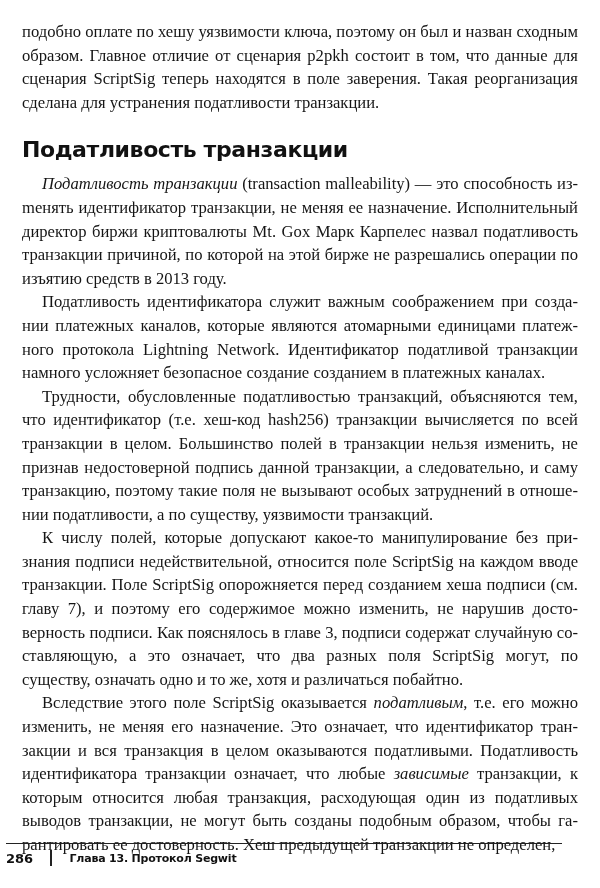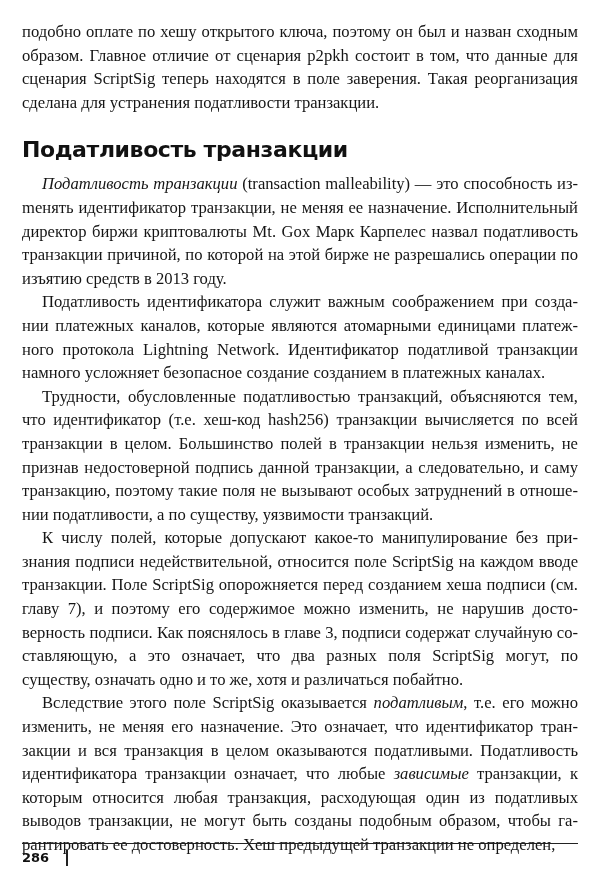--- a/index.html
+++ b/index.html
@@ -38,27 +38,28 @@
       line-height: 28px;
       margin: 22px 0 8px 0;
       letter-spacing: -0.4px;
       color: #111;
     }
     em {
       font-style: italic;
     }
     .footer {
       position: absolute;
-      left: 22px;
+      left: 6px;
       top: 843px;
       width: 556px;
       border-top: 1.5px solid #222;
       padding-top: 6px;
       font-family: "DejaVu Sans", "Liberation Sans", sans-serif;
       display: flex;
+      align-items: center;
       font-size: 11px;
       color: #111;
     }
     .footer .page-num {
       font-weight: bold;
       font-size: 13px;
       width: 40px;
     }
     .footer .sep {
       display: inline-block;
@@ -70,31 +71,32 @@
     .footer .chapter {
       font-weight: bold;
       font-size: 11px;
       letter-spacing: -0.2px;
     }
   </style>
 </head>
 <body>
 
 <div class="page">
-  <p>подобно оплате по хешу открытого ключа, поэтому он был и назван сходным образом. Главное отличие от сценария p2pkh состоит в том, что данные для сценария ScriptSig теперь находятся в поле заверения. Такая реорганизация сделана для устранения податливости транзакции.</p>
+  <p>подобно оплате по хешу уязвимости ключа, поэтому он был и назван сходным образом. Главное отличие от сценария p2pkh состоит в том, что данные для сценария ScriptSig теперь находятся в поле заверения. Такая реорганизация сделана для устранения податливости транзакции.</p>
 
   <h2 class="section-title">Податливость транзакции</h2>
 
   <p class="indent"><em>Податливость транзакции</em><span> (transaction malleability) — это способность из­mенять идентификатор транзакции, не меняя ее назначение. Исполнительный директор биржи криптовалюты Mt. Gox Марк Карпелес назвал податливость транзакции причиной, по которой на этой бирже не разрешались операции по изъятию средств в 2013 году.</span></p>
 
   <p class="indent">Податливость идентификатора служит важным соображением при созда­нии платежных каналов, которые являются атомарными единицами платеж­ного протокола Lightning Network. Идентификатор податливой транзакции намного усложняет безопасное создание созданием в платежных каналах.</p>
 
   <p class="indent">Трудности, обусловленные податливостью транзакций, объясняются тем, что идентификатор (т.е. хеш-код hash256) транзакции вычисляется по всей транзакции в целом. Большинство полей в транзакции нельзя изменить, не признав недостоверной подпись данной транзакции, а следовательно, и саму транзакцию, поэтому такие поля не вызывают особых затруднений в отноше­нии податливости, а по существу, уязвимости транзакций.</p>
 
   <p class="indent">К числу полей, которые допускают какое-то манипулирование без при­знания подписи недействительной, относится поле ScriptSig на каждом вво­де транзакции. Поле ScriptSig опорожняется перед созданием хеша подписи (см. главу 7), и поэтому его содержимое можно изменить, не нарушив досто­верность подписи. Как пояснялось в главе 3, подписи содержат случайную со­ставляющую, а это означает, что два разных поля ScriptSig могут, по существу, означать одно и то же, хотя и различаться побайтно.</p>
 
   <p class="indent"><span>Вследствие этого поле ScriptSig оказывается </span><em>податливым</em><span>, т.е. его можно изменить, не меняя его назначение. Это означает, что идентификатор тран­закции и вся транзакция в целом оказываются податливыми. Податливость идентификатора транзакции означает, что любые </span><em>зависимые</em><span> транзакции, к которым относится любая транзакция, расходующая один из податливых выводов транзакции, не могут быть созданы подобным образом, чтобы га­рантировать ее достоверность. Хеш предыдущей транзакции не определен,</span></p>
 </div>
 
 <div class="footer">
   <span class="page-num">286</span>
   <span class="sep"></span>
+  <span class="chapter">Глава 13. Протокол Segwit</span>
 </div>
 
 </body></html>

